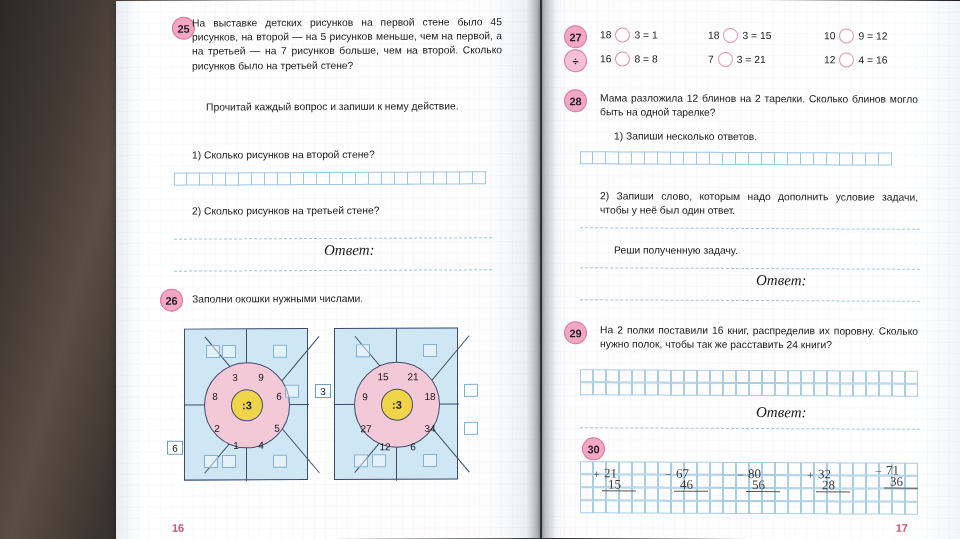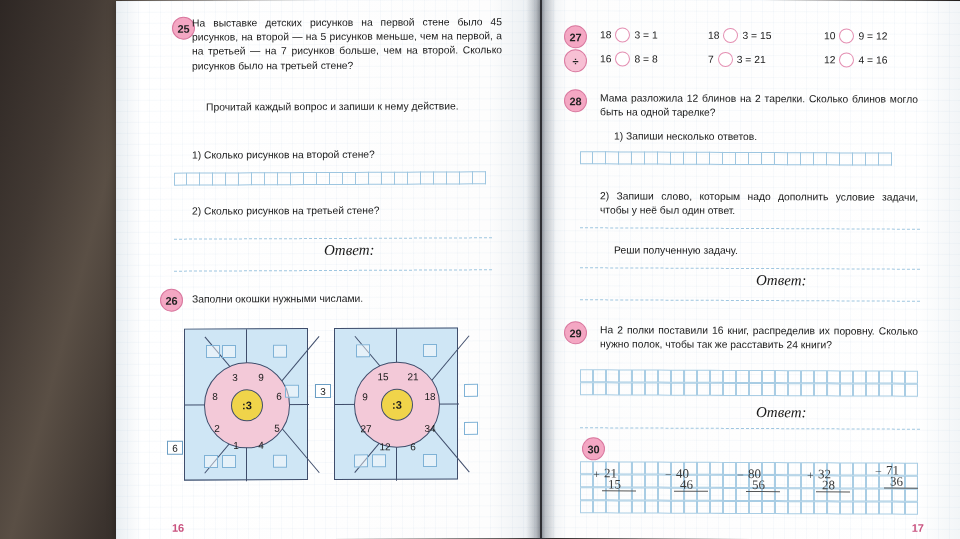--- a/index.html
+++ b/index.html
@@ -495,21 +495,21 @@
         </div>
 
         <div class="colsum" style="left:60px;top:466px;width:40px;height:30px;">
           <span class="sign">+</span>
           <span class="a">21</span>
           <span class="b">15</span>
           <span class="bar"></span>
         </div>
         <div class="colsum" style="left:132px;top:466px;width:40px;height:30px;">
           <span class="sign">−</span>
-          <span class="a">40</span>
+          <span class="a">67</span>
           <span class="b">46</span>
           <span class="bar"></span>
         </div>
         <div class="colsum" style="left:204px;top:466px;width:40px;height:30px;">
           <span class="sign">−</span>
           <span class="a">80</span>
           <span class="b">56</span>
           <span class="bar"></span>
         </div>
         <div class="colsum" style="left:274px;top:466px;width:40px;height:30px;">
@@ -518,19 +518,19 @@
           <span class="b">28</span>
           <span class="bar"></span>
         </div>
         <div class="colsum" style="left:342px;top:462px;width:40px;height:30px;">
           <span class="sign">−</span>
           <span class="a">71</span>
           <span class="b">36</span>
           <span class="bar"></span>
         </div>
 
-        <div class="page-num" style="right:36px;">17</div>
+        <div class="page-num" style="right:52px;">17</div>
       </div>
     </div>
 
     <div class="gutter"></div>
   </div>
 </div>
 
 </body></html>

